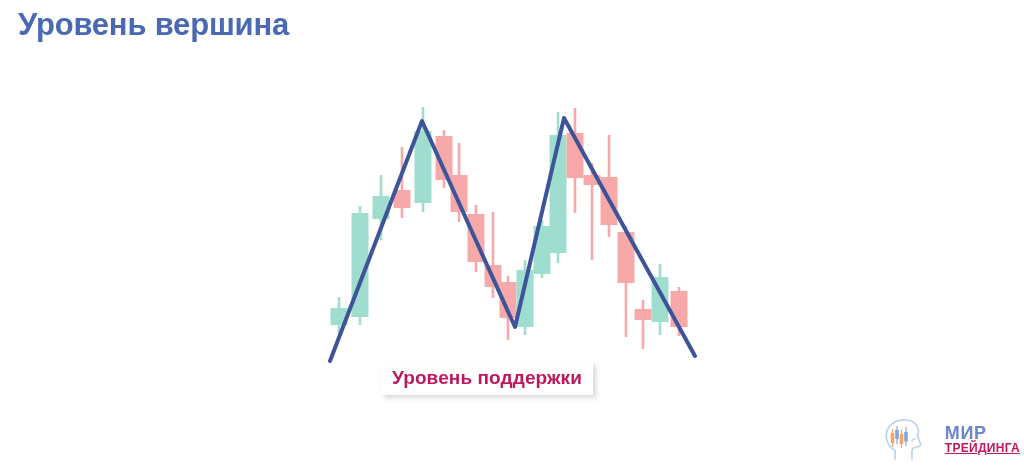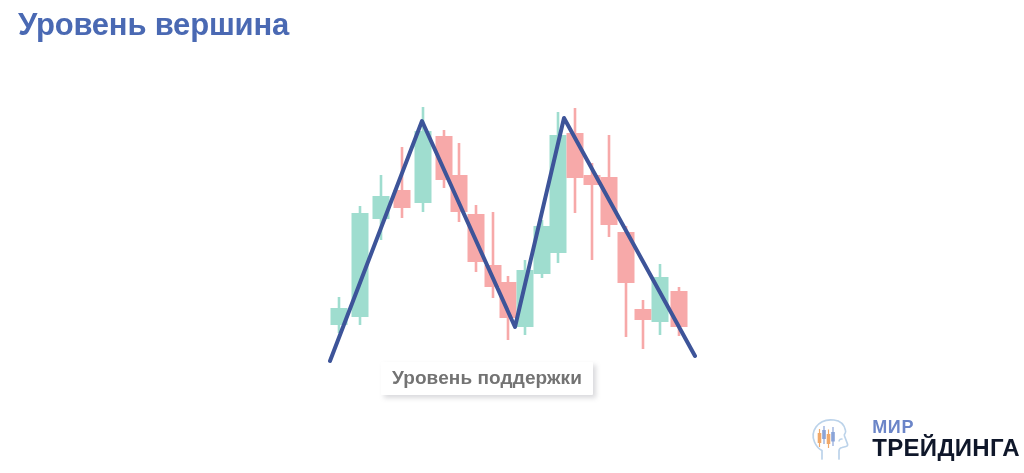--- a/index.html
+++ b/index.html
@@ -47,21 +47,21 @@
     display: block;
   }
 
   
   .support-label {
     position: absolute;
     left: 381px;
     top: 362px;
     padding: 5px 11px 6px 11px;
     background: #ffffff;
-    color: #737373;
+    color: #be185d;
     font-size: 19px;
     font-weight: bold;
     letter-spacing: 0.1px;
     white-space: nowrap;
     box-shadow: 3px 3px 5px rgba(120,120,130,0.28);
     border-radius: 1px;
   }
 
   
   .logo {
@@ -82,24 +82,25 @@
     flex-direction: column;
     line-height: 1.02;
   }
   .logo-line-1 {
     font-size: 18px;
     font-weight: bold;
     color: #6b85c8;
     letter-spacing: 0.6px;
   }
   .logo-line-2 {
-    font-size: 24px;
-    font-weight: bold;
-    color: #0f172a;
+    font-size: 12px;
+    font-weight: bold;
+    color: #be185d;
     letter-spacing: 0.3px;
+    text-decoration: underline;
   }
 </style>
 </head>
 <body>
 
 <div class="page-title">Уровень вершина</div>
 
 <div class="chart-stage">
   <svg class="chart-svg" viewBox="0 0 1024 473" xmlns="http://www.w3.org/2000/svg">
     <g id="candles-layer">

